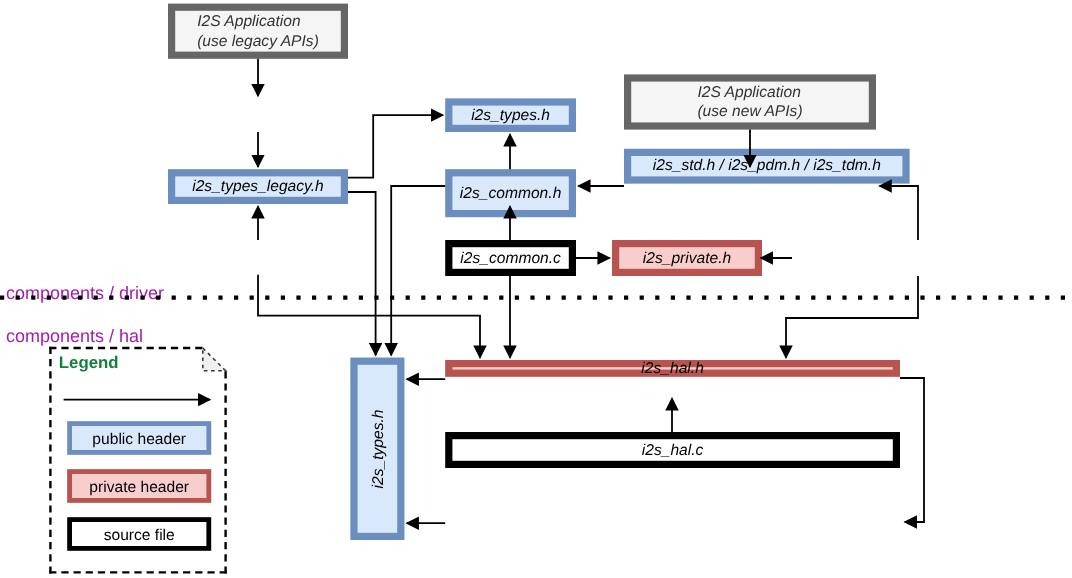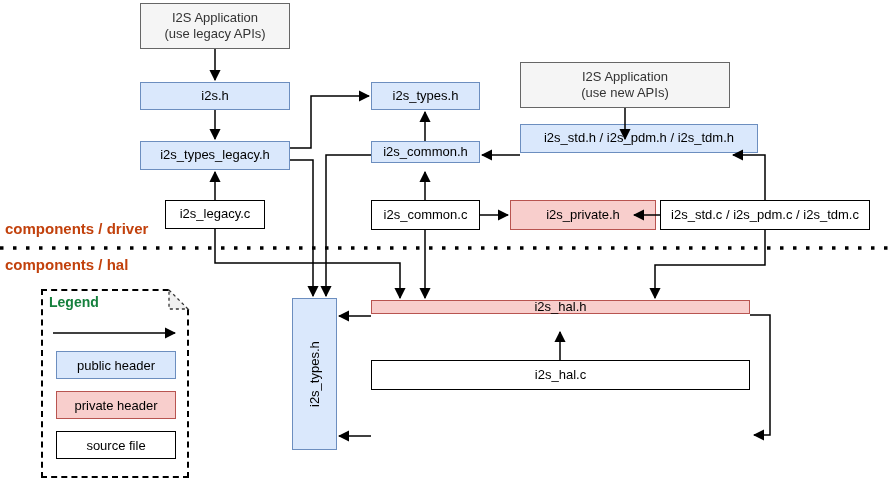--- a/index.html
+++ b/index.html
@@ -14,27 +14,27 @@
     height: 482px;
     overflow: hidden;
     background: #ffffff;
   }
   .node {
     position: absolute;
     box-sizing: border-box;
     display: flex;
     align-items: center;
     justify-content: center;
-    text-align: center;
     font-size: 13px;
     line-height: 1.25;
     color: #000000;
     white-space: pre-line;
-    border: 1px solid #1d4ed8;
-    background: #ffffff;
+    border: 6px solid #1d4ed8;
+    background: #ffffff;
+    font-style: italic;
   }
   .node.app {
     background: #f5f5f5;
     border-color: #666666;
     color: #333333;
   }
   .node.public {
     background: #dae8fc;
     border-color: #6c8ebf;
   }
@@ -50,38 +50,39 @@
     transform: rotate(-90deg);
     white-space: nowrap;
   }
 
   
   .n-app-legacy        { left: 140px; top: 3px;   width: 150px; height: 46px; }
   .n-i2s-h             { left: 140px; top: 82px;  width: 150px; height: 28px; }
   .n-i2s-types-legacy  { left: 140px; top: 141px; width: 150px; height: 29px; }
   .n-i2s-legacy-c      { left: 165px; top: 200px; width: 100px; height: 29px; }
   .n-i2s-types-h       { left: 371px; top: 82px;  width: 109px; height: 28px; }
-  .n-i2s-common-h      { left: 371px; top: 141px; width: 109px; height: 22px; }
+  .n-i2s-common-h      { left: 371px; top: 141px; width: 109px; height: 40px; }
   .n-i2s-common-c      { left: 371px; top: 200px; width: 109px; height: 30px; }
   .n-app-new           { left: 520px; top: 62px;  width: 210px; height: 46px; }
   .n-i2s-std-h         { left: 520px; top: 124px; width: 238px; height: 29px; }
-  .n-i2s-private-h     { left: 510px; top: 200px; width: 146px; height: 30px; }
+  .n-i2s-private-h     { left: 510px; top: 200px; width: 125px; height: 30px; }
   .n-i2s-std-c         { left: 660px; top: 200px; width: 210px; height: 30px; }
   .n-i2s-types-h-hal   { left: 292px; top: 298px; width: 45px;  height: 152px; }
   .n-i2s-hal-h         { left: 371px; top: 300px; width: 379px; height: 14px; }
   .n-i2s-hal-c         { left: 371px; top: 360px; width: 379px; height: 30px; }
   .n-i2s-ll-h          { left: 371px; top: 420px; width: 381px; height: 30px; }
 
   .section-label {
     position: absolute;
     left: 5px;
     font-size: 15px;
-    font-weight: bold;
-    color: #c2410c;
+    font-weight: normal;
+    color: #a21caf;
     white-space: nowrap;
+    margin-top: 16px;
   }
   .section-label.driver { top: 220px; }
   .section-label.hal    { top: 256px; }
 
   
   .legend {
     position: absolute;
     left: 41px;
     top: 289px;
     width: 148px;
@@ -106,21 +107,21 @@
     text-align: center;
     font-size: 13px;
     color: #000000;
   }
   .legend-item {
     position: absolute;
     left: 13px;
     width: 120px;
     height: 28px;
     box-sizing: border-box;
-    border: 1px solid #b91c1c;
+    border: 4px solid #b91c1c;
     display: flex;
     align-items: center;
     justify-content: center;
     font-size: 13px;
   }
   .legend-item.public  { top: 60px;  background: #dae8fc; border-color: #6c8ebf; }
   .legend-item.private { top: 100px; background: #f8cecc; border-color: #b85450; }
   .legend-item.source  { top: 140px; background: #ffffff; border-color: #000000; }
 
   svg.overlay {
@@ -140,31 +141,28 @@
 </head>
 <body>
 
 <div id="canvas">
 
   <div class="section-label driver">components / driver</div>
   <div class="section-label hal">components / hal</div>
 
   <div class="node app n-app-legacy">I2S Application
 (use legacy APIs)</div>
-  <div class="node public n-i2s-h">i2s.h</div>
   <div class="node public n-i2s-types-legacy">i2s_types_legacy.h</div>
-  <div class="node source n-i2s-legacy-c">i2s_legacy.c</div>
   <div class="node public n-i2s-types-h">i2s_types.h</div>
   <div class="node public n-i2s-common-h">i2s_common.h</div>
   <div class="node source n-i2s-common-c">i2s_common.c</div>
   <div class="node app n-app-new">I2S Application
 (use new APIs)</div>
   <div class="node public n-i2s-std-h">i2s_std.h / i2s_pdm.h / i2s_tdm.h</div>
   <div class="node private n-i2s-private-h">i2s_private.h</div>
-  <div class="node source n-i2s-std-c">i2s_std.c / i2s_pdm.c / i2s_tdm.c</div>
 
   <div class="node public n-i2s-types-h-hal">
     <span class="vertical-label">i2s_types.h</span>
   </div>
   <div class="node private n-i2s-hal-h">i2s_hal.h</div>
   <div class="node source n-i2s-hal-c">i2s_hal.c</div>
 
   <div class="legend">
     <div class="legend-title">Legend</div>
     <div class="legend-item public">public header</div>

